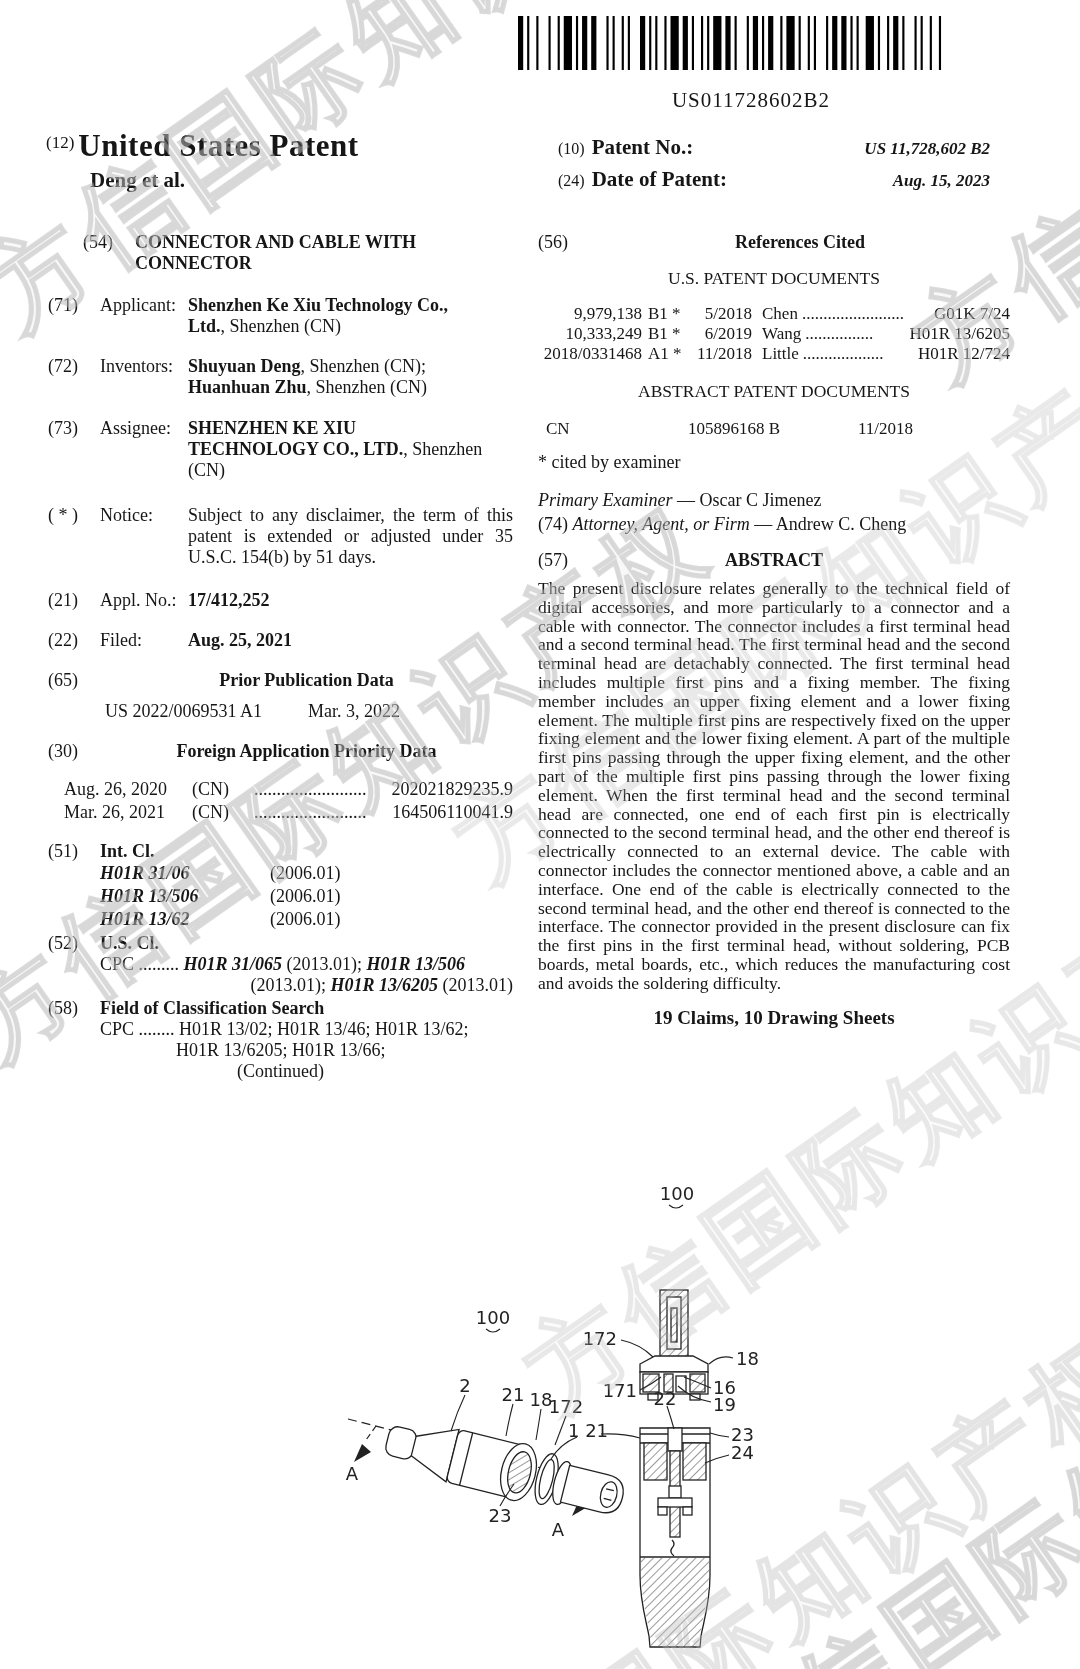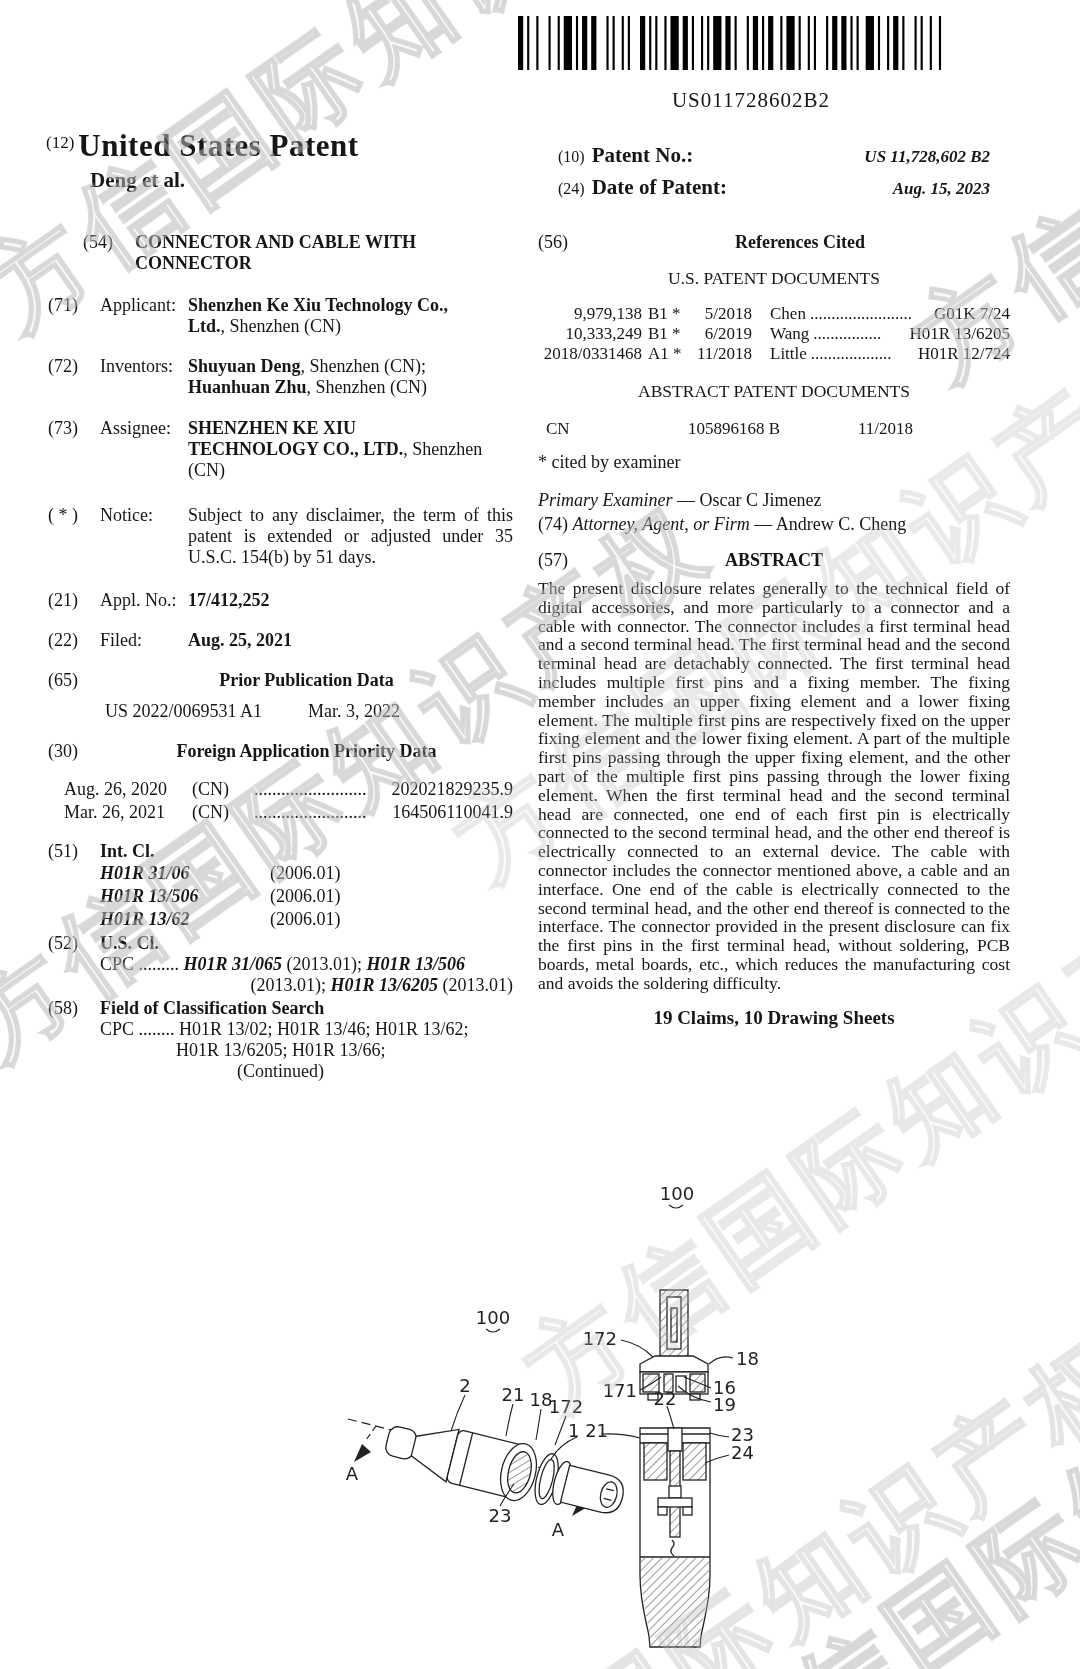--- a/index.html
+++ b/index.html
@@ -15,21 +15,21 @@
   
   #barcode-wrap{position:absolute;left:512px;top:16px;width:478px;text-align:center;}
   #barcode-bars{display:block;}
   #barcode-bars rect{fill:#000;}
   .barcode-text{font-size:21px;letter-spacing:1px;margin-top:18px;}
   
   .hdr-left{position:absolute;left:46px;top:128px;}
   .hdr-tag{font-size:17px;vertical-align:8px;}
   .hdr-title{font-size:31px;font-weight:bold;letter-spacing:0.5px;}
   .hdr-inventor{font-size:21px;font-weight:bold;margin:4px 0 0 44px;}
-  .hdr-right{position:absolute;left:558px;top:140px;width:432px;}
+  .hdr-right{position:absolute;left:558px;top:132px;width:432px;}
   .hrow{display:flex;align-items:baseline;line-height:30px;}
   .htag{font-size:16px;margin-right:7px;}
   .hlbl{font-weight:bold;font-size:21px;}
   .hval{margin-left:auto;font-weight:bold;font-size:17px;font-style:italic;}
   
   .col{position:absolute;top:232px;font-size:18px;line-height:21px;}
   .col-left{left:48px;width:465px;}
   .col-right{left:538px;width:472px;}
   .b{font-weight:bold;}
   .i{font-style:italic;}
@@ -51,21 +51,21 @@
   .pr-num{text-align:right;flex:none;}
   .ic-row{display:flex;line-height:23px;margin-left:52px;}
   .ic-code{width:170px;font-weight:bold;font-style:italic;flex:none;}
   .cpc-line{margin-left:52px;}
   .cpc-line2{text-align:right;}
   .fs-line2{margin-left:128px;}
   
   .ref-row{display:flex;font-size:17px;line-height:20px;}
   .rr-num{width:104px;text-align:right;flex:none;}
   .rr-kind{width:46px;margin-left:6px;flex:none;}
-  .rr-date{width:58px;text-align:right;margin-right:18px;flex:none;}
+  .rr-date{width:58px;text-align:right;margin-right:10px;flex:none;}
   .rr-name{margin-right:4px;flex:none;}
   .rr-dots{overflow:hidden;white-space:nowrap;flex:1;}
   .rr-cls{margin-left:4px;flex:none;}
   .fr-row{display:flex;font-size:17px;padding-left:8px;}
   .fr-country{width:142px;flex:none;}
   .fr-num{width:170px;flex:none;}
   .small-head{font-size:17.5px;}
   .abstract{font-size:17.5px;line-height:18.8px;text-align:justify;}
   
   #figure{position:absolute;left:0;top:1150px;}

